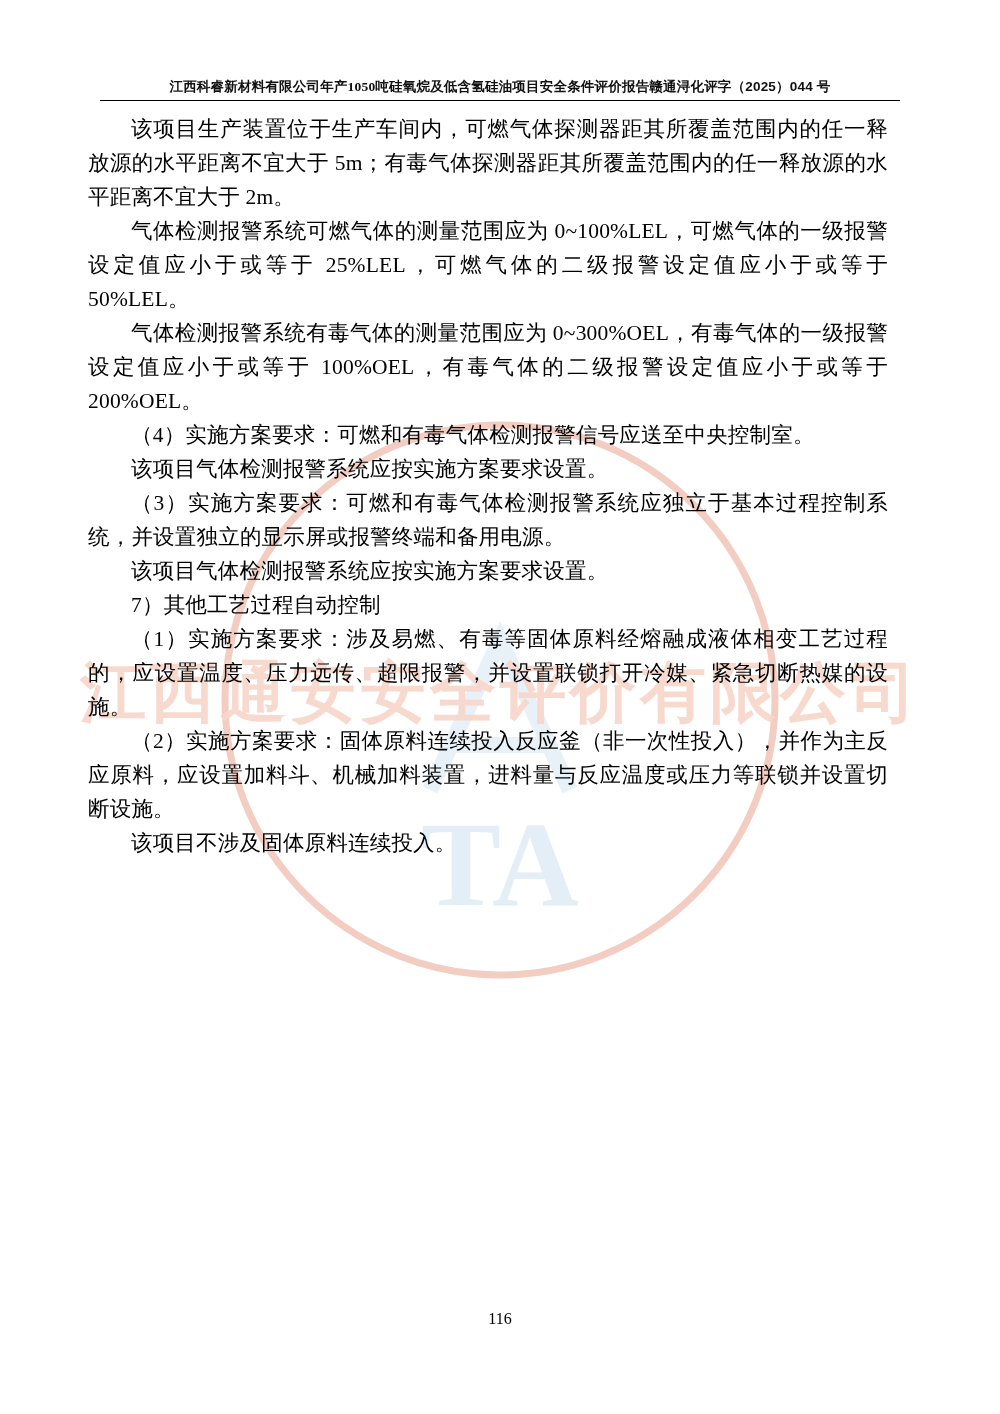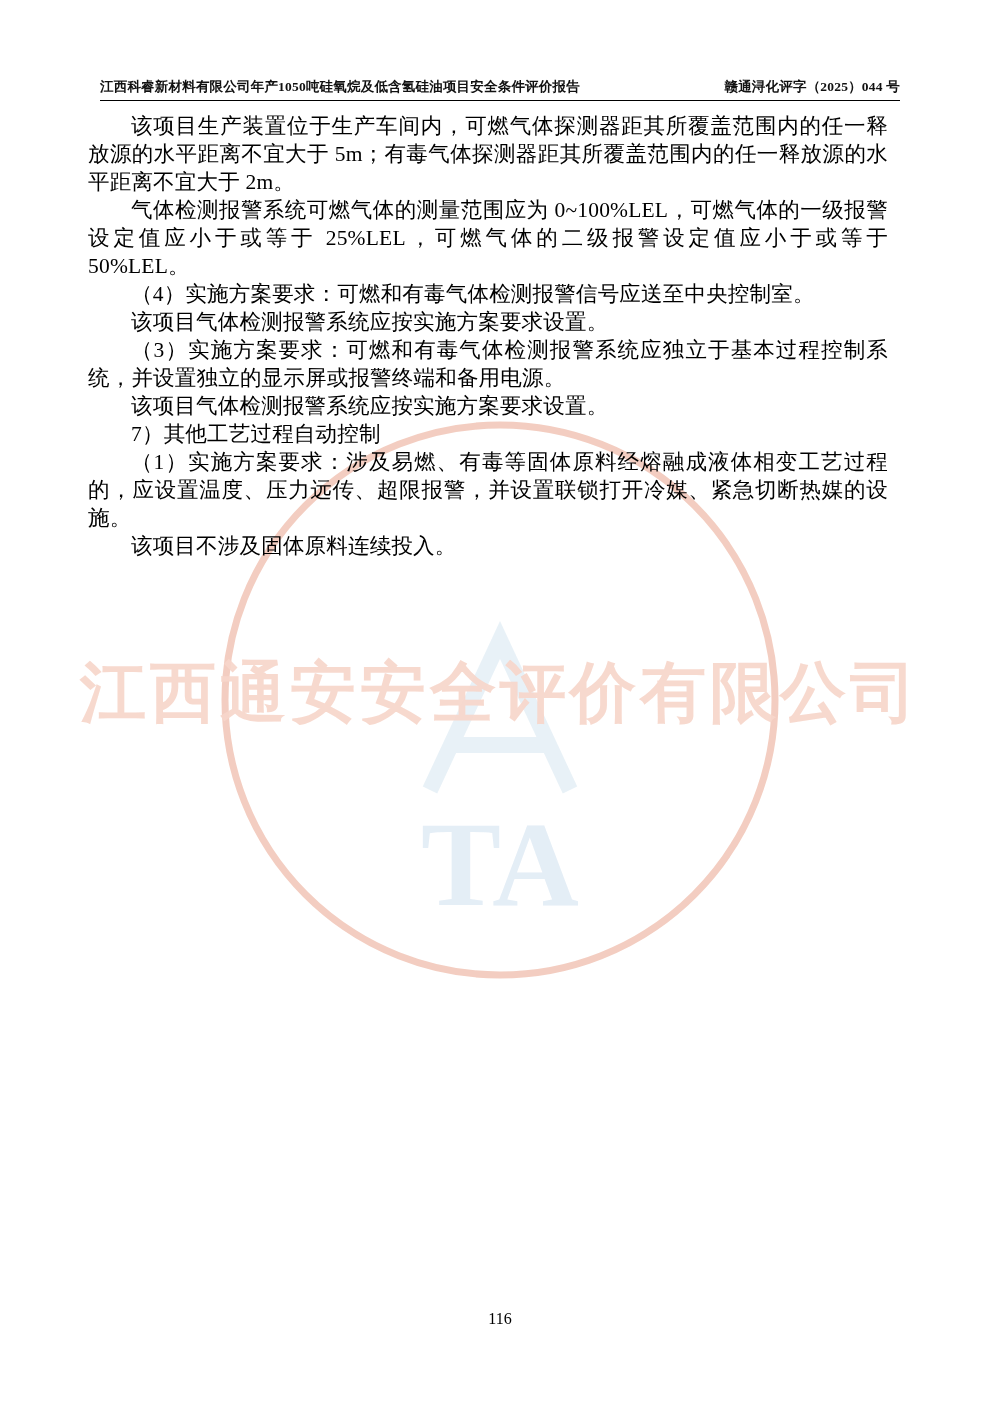--- a/index.html
+++ b/index.html
@@ -37,52 +37,52 @@
   
   .header {
     position: absolute;
     left: 100px;
     top: 78px;
     width: 800px;
     z-index: 2;
   }
   .header-row {
     display: flex;
-    justify-content: space-between;
+    justify-content: center;
     align-items: flex-end;
     font-size: 13.5px;
     font-weight: bold;
     color: #111;
     letter-spacing: 0.2px;
   }
   .header-left {
     font-family: "Liberation Serif", serif;
   }
   .header-right {
-    font-family: Liberation Serif, serif;
+    font-family: Liberation Sans, sans-serif;
     white-space: nowrap;
   }
   .header-rule {
     margin-top: 4px;
     border-bottom: 1.6px solid #000;
     width: 100%;
   }
 
   
   .content {
     position: absolute;
     left: 88px;
     top: 112px;
     width: 800px;
     z-index: 2;
   }
   p.para {
     margin: 0;
     font-size: 21.5px;
-    line-height: 28px;
+    line-height: 34px;
     text-align: justify;
     text-justify: inter-ideograph;
     text-indent: 2em;
     font-family: "Liberation Serif", "DejaVu Serif", serif;
     letter-spacing: 0.2px;
   }
 
   
   .footer {
     position: absolute;
@@ -116,24 +116,26 @@
     <div class="header-row">
       <div class="header-left">江西科睿新材料有限公司年产1050吨硅氧烷及低含氢硅油项目安全条件评价报告</div>
       <div class="header-right">赣通浔化评字（2025）044 号</div>
     </div>
     <div class="header-rule"></div>
   </div>
 
   <div class="content">
     <p class="para">该项目生产装置位于生产车间内，可燃气体探测器距其所覆盖范围内的任一释放源的水平距离不宜大于 5m；有毒气体探测器距其所覆盖范围内的任一释放源的水平距离不宜大于 2m。</p>
     <p class="para">气体检测报警系统可燃气体的测量范围应为 0~100%LEL，可燃气体的一级报警设定值应小于或等于 25%LEL，可燃气体的二级报警设定值应小于或等于 50%LEL。</p>
+    <p class="para">气体检测报警系统有毒气体的测量范围应为 0~300%OEL，有毒气体的一级报警设定值应小于或等于 100%OEL，有毒气体的二级报警设定值应小于或等于 200%OEL。</p>
     <p class="para">（4）实施方案要求：可燃和有毒气体检测报警信号应送至中央控制室。</p>
     <p class="para">该项目气体检测报警系统应按实施方案要求设置。</p>
     <p class="para">（3）实施方案要求：可燃和有毒气体检测报警系统应独立于基本过程控制系统，并设置独立的显示屏或报警终端和备用电源。</p>
     <p class="para">该项目气体检测报警系统应按实施方案要求设置。</p>
     <p class="para">7）其他工艺过程自动控制</p>
     <p class="para">（1）实施方案要求：涉及易燃、有毒等固体原料经熔融成液体相变工艺过程的，应设置温度、压力远传、超限报警，并设置联锁打开冷媒、紧急切断热媒的设施。</p>
+    <p class="para">（2）实施方案要求：固体原料连续投入反应釜（非一次性投入），并作为主反应原料，应设置加料斗、机械加料装置，进料量与反应温度或压力等联锁并设置切断设施。</p>
     <p class="para">该项目不涉及固体原料连续投入。</p>
   </div>
 
   <div class="footer">116</div>
 
 </div>
 
 </body></html>

